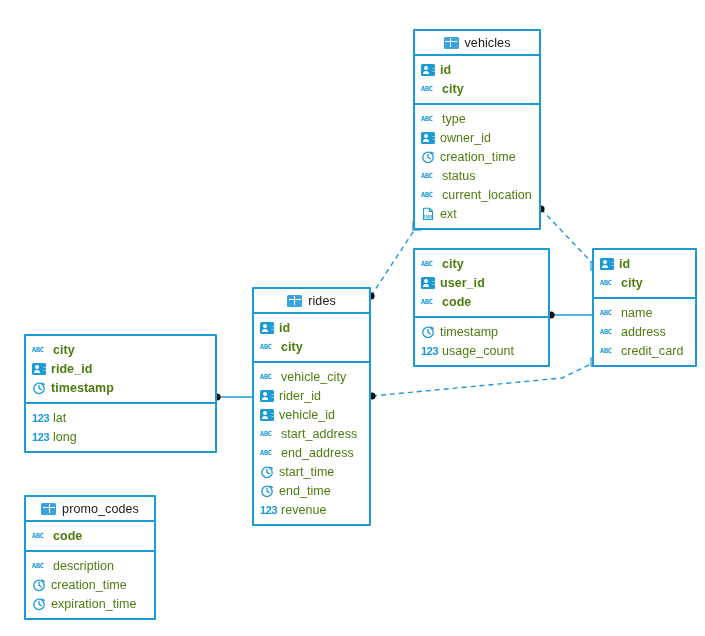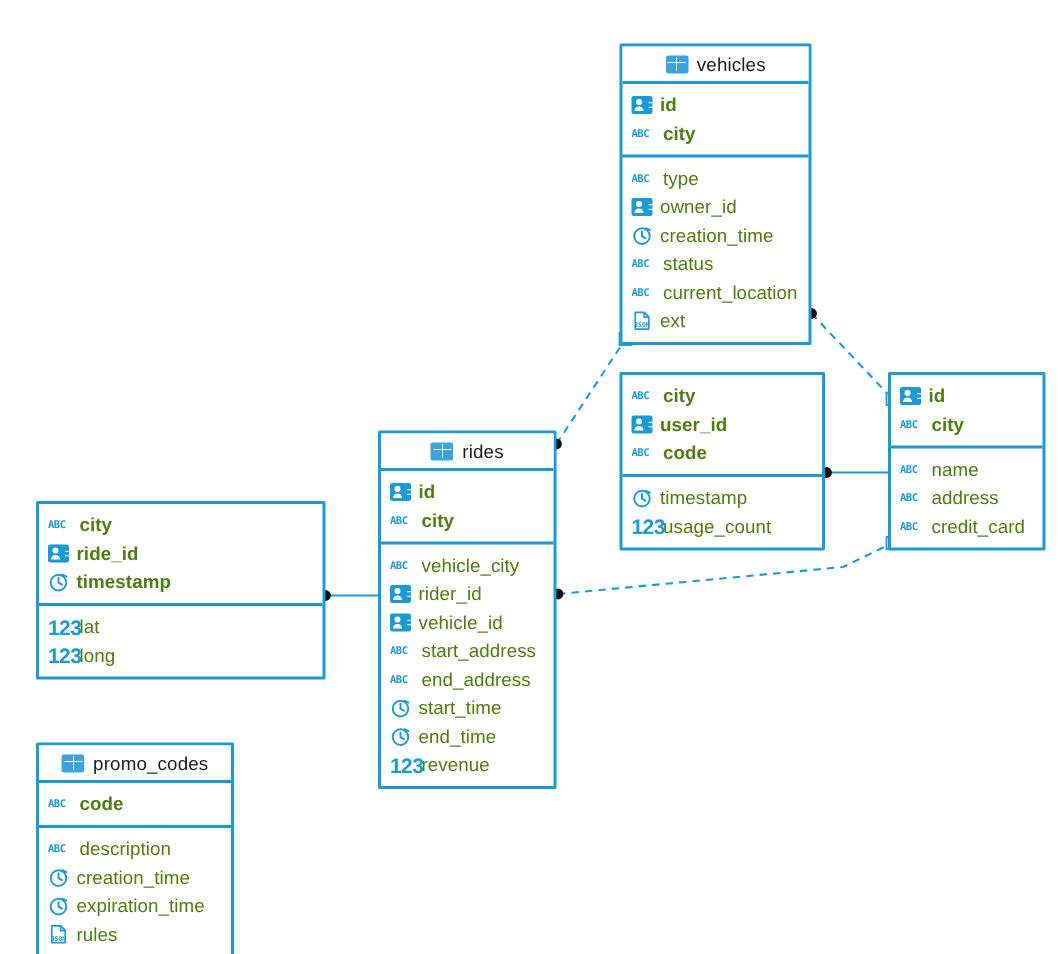--- a/index.html
+++ b/index.html
@@ -129,21 +129,21 @@
     line-height: 12px;
     color: #1b9ad6;
     letter-spacing: -0.3px;
     text-align: left;
   }
   
   .ic-num {
     width: 16px;
     height: 12px;
     font-family: "Liberation Sans", sans-serif;
-    font-size: 14px;
+    font-size: 11px;
     font-weight: bold;
     line-height: 13px;
     color: #1b9ad6;
     letter-spacing: -0.4px;
     text-align: left;
   }
   
   .ic-clock {
     width: 14px; height: 14px;
   }
@@ -403,24 +403,16 @@
             <span class="col-name">creation_time</span>
           </div>
           <div class="col-row">
             <span class="ic ic-clock"><svg viewBox="0 0 14 14" width="14" height="14">
                 <circle cx="7" cy="7.4" r="5.2" fill="none" stroke="#1b9ad6" stroke-width="1.3"></circle>
                 <path d="M7 4.3 L7 7.4 L9.3 8.8" fill="none" stroke="#1b9ad6" stroke-width="1.3" stroke-linecap="round"></path>
                 <path d="M9.6 2.1 L12.3 3.4" fill="none" stroke="#1b9ad6" stroke-width="1.3" stroke-linecap="round"></path>
               </svg></span>
             <span class="col-name">expiration_time</span>
           </div>
-          <div class="col-row">
-            <span class="ic ic-json"><svg viewBox="0 0 14 14" width="14" height="14">
-                <path d="M2.5 1.2 h6 l3 3 v8.2 h-9 z" fill="#ffffff" stroke="#1b9ad6" stroke-width="1.1" stroke-linejoin="round"></path>
-                <path d="M8.4 1.3 v3.1 h3.0" fill="none" stroke="#1b9ad6" stroke-width="1.1"></path>
-                <text x="7" y="11.3" font-size="4.3" font-family="DejaVu Sans Mono, monospace" font-weight="bold" fill="#1b9ad6" text-anchor="middle">JSON</text>
-              </svg></span>
-            <span class="col-name">rules</span>
-          </div>
         </div>
       </div>
     </div>
 </div>
 
 </body></html>

